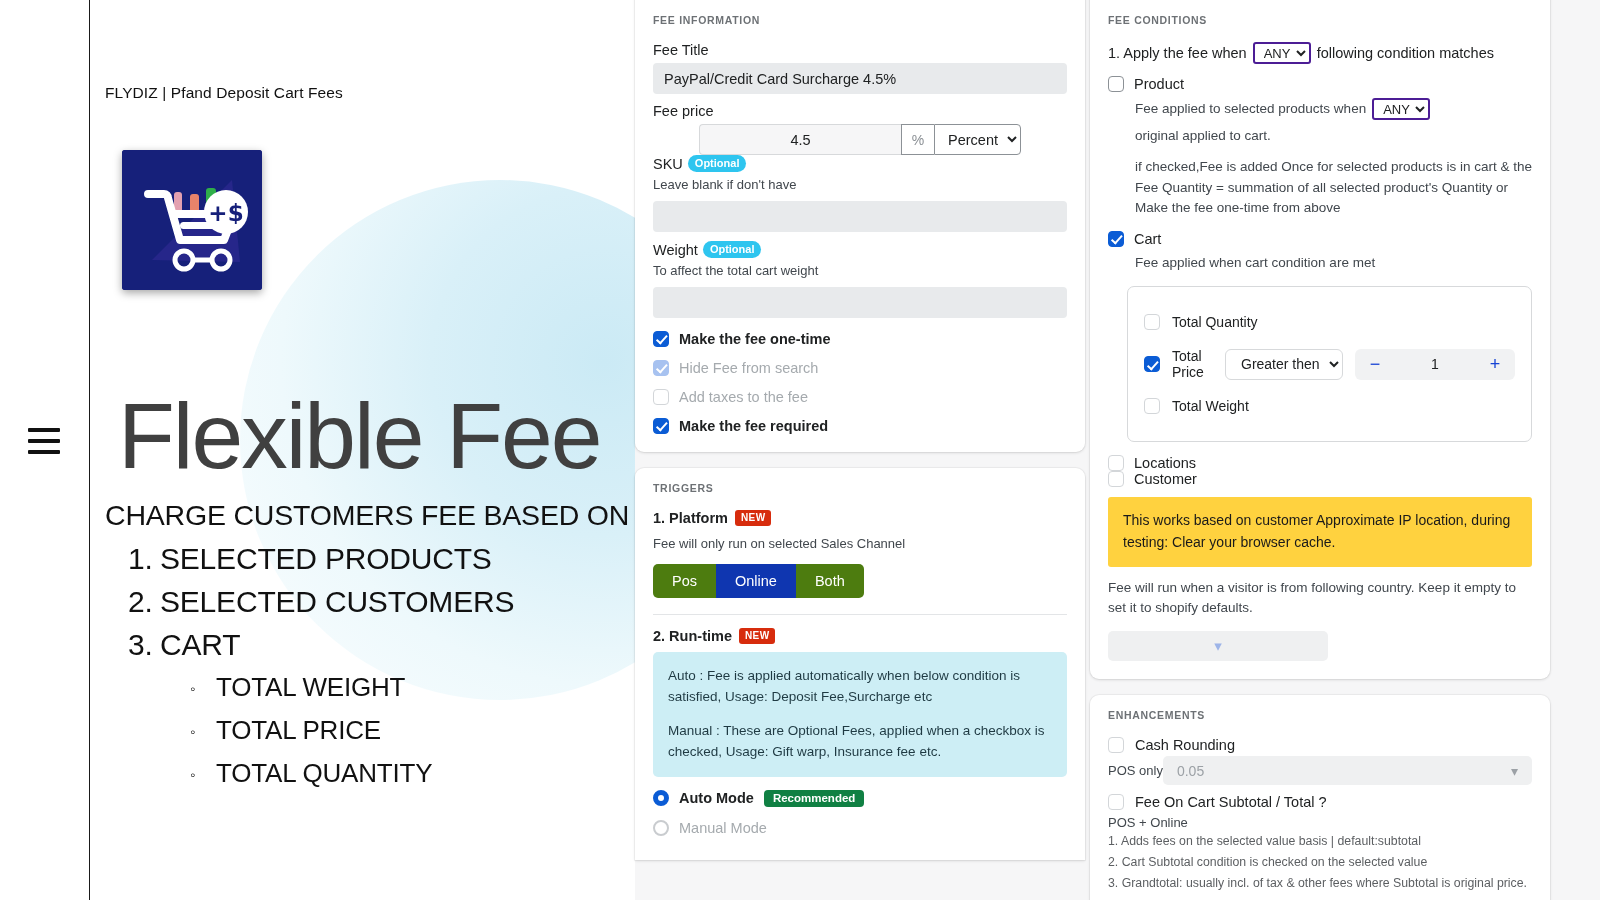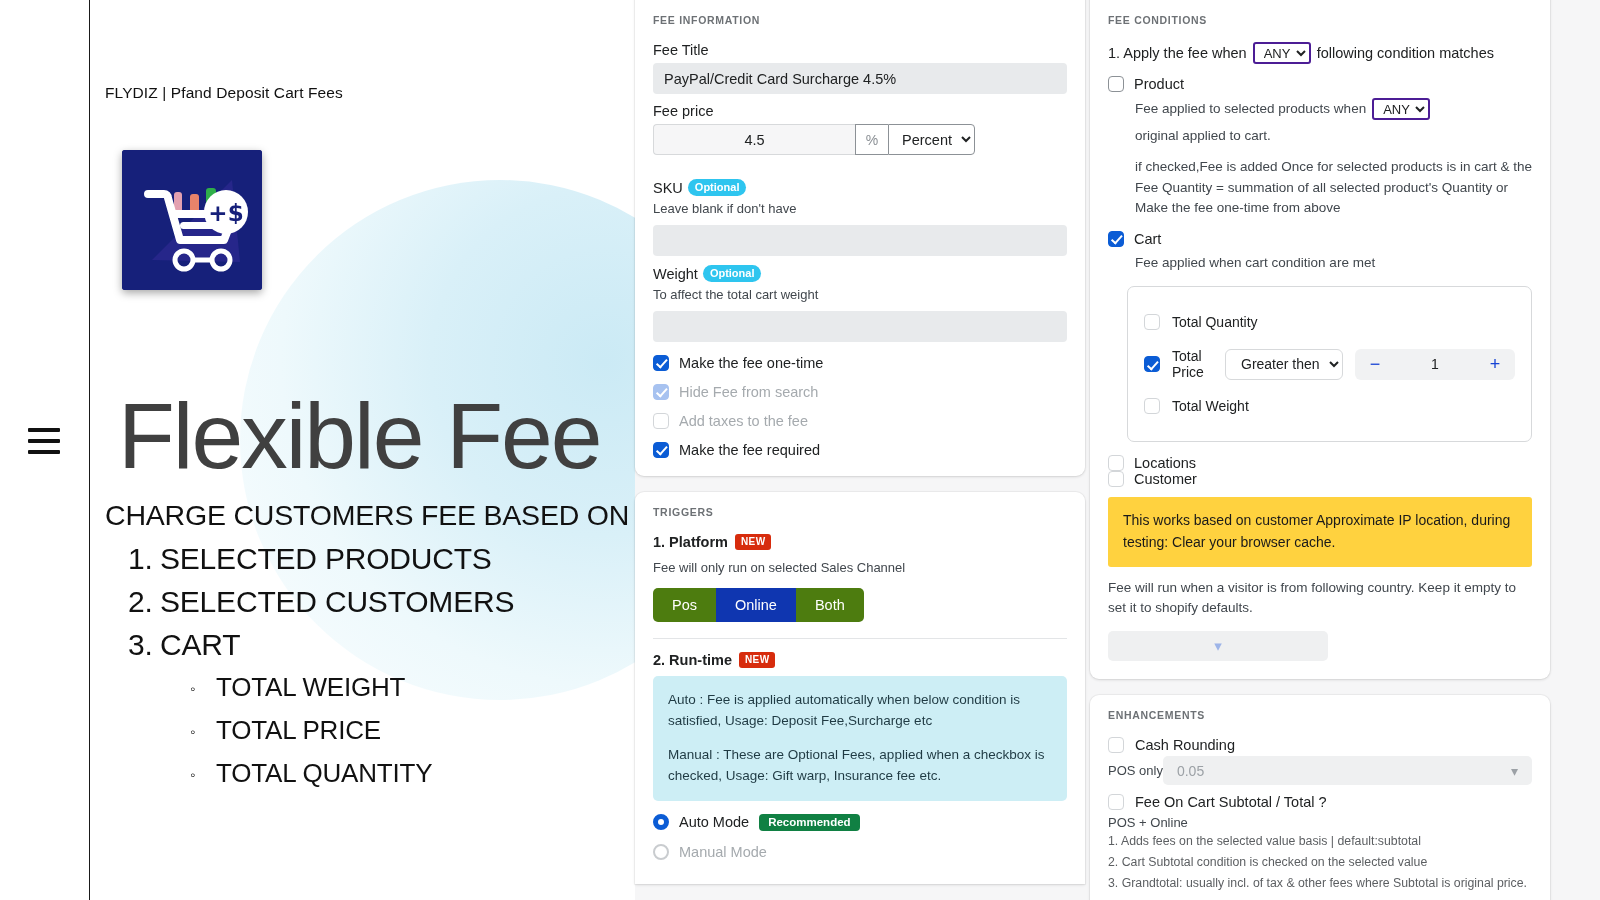--- a/index.html
+++ b/index.html
@@ -40,40 +40,40 @@
   .col-right { position:absolute; left:455px; top:0; width:460px; }
 
   .card { background:#fff; border-radius:9px; box-shadow:0 0 0 1px rgba(0,0,0,.035), 0 1px 3px rgba(0,0,0,.12);
           padding:14px 18px 18px 18px; }
   .sec-title { font-size:10.5px; letter-spacing:.7px; color:#6d7175; font-weight:600; text-transform:uppercase; margin-bottom:16px; }
 
   .lbl { font-size:14.5px; color:#202223; margin-bottom:5px; }
   .help { font-size:13px; color:#41474d; margin-bottom:9px; }
   .inp { width:100%; height:31px; background:#e8eaec; border:none; border-radius:4px;
          padding:0 11px; font-size:14.5px; color:#202223; font-family:inherit; }
-  .inp-row { display:flex; align-items:stretch; margin-bottom:24px; }
+  .inp-row { display:flex; align-items:stretch; margin-bottom:0;justify-content:center; }
   .inp-num { width:202px; height:31px; background:#f6f6f7; border:1px solid #d7d9db; border-right:none;
              border-radius:4px 0 0 4px; text-align:center; font-size:14.5px; color:#202223; font-family:inherit; }
   .inp-pct { width:33px; height:31px; display:flex; align-items:center; justify-content:center;
              border:1px solid #8c9196; border-right:none; font-size:14px; color:#8a8f94; background:#fff;}
   .sel-unit { height:31px; border:1px solid #8c9196; border-radius:0 4px 4px 0; background:#fff;
               padding:0 6px 0 9px; font-size:14.5px; color:#202223; font-family:inherit; cursor:pointer;}
   .badge-opt { display:inline-block; background:#2ec5ef; color:#fff; font-size:11px; font-weight:700;
                padding:2px 7px 3px; border-radius:9px; vertical-align:2px; margin-left:5px; }
   .fieldgap { height:9px; }
 
   .cbrow { display:flex; align-items:center; gap:10px; margin-top:13px; }
   .cb { width:16px; height:16px; border-radius:4px; border:1.5px solid #8c9196; background:#fff;
         flex:0 0 auto; position:relative; cursor:pointer; }
   .cb.on { background:#0b5cd5; border-color:#0b5cd5; }
   .cb.on::after, .cb.dim-on::after { content:""; position:absolute; left:4.6px; top:1.4px; width:4px; height:8.5px;
         border:solid #fff; border-width:0 2px 2px 0; transform:rotate(42deg); }
   .cb.dim-on { background:#a7c2f0; border-color:#a7c2f0; }
   .cb.dim-off { border-color:#d3d6d9; }
-  .cbtxt { font-size:14.5px; color:#202223; font-weight:400; }
+  .cbtxt { font-size:14.5px; color:#202223; font-weight:700; }
   .cbtxt.dim { color:#a5aaae; font-weight:400; }
   .cbtxt.norm { font-weight:400; }
 
   
   .trg-h { font-size:14.5px; color:#202223; font-weight:600; display:flex; align-items:center; gap:7px; }
   .badge-new { background:#d72c0d; color:#fff; font-size:10px; font-weight:700; padding:2px 6px 3px; border-radius:3px; letter-spacing:.4px;}
   .badge-rec { background:#108043; color:#fff; font-size:11.5px; font-weight:600; padding:2px 9px 3px; border-radius:4px; }
   .seg { display:inline-flex; border-radius:5px; overflow:hidden; margin-top:13px; }
   .seg div { padding:9px 19px; font-size:14.5px; color:#fff; background:#4d7c0f; cursor:pointer; }
   .seg div.sel { background:#0f36b0; }

